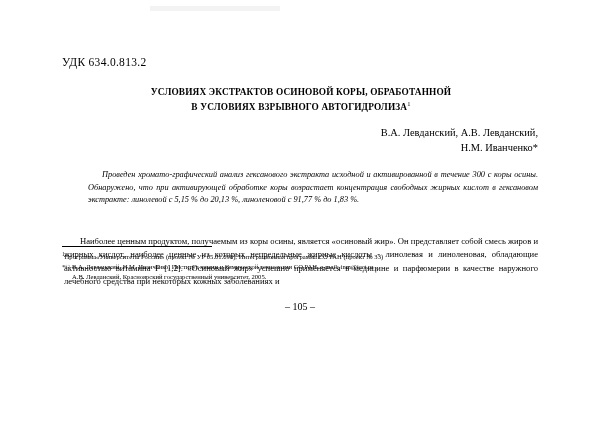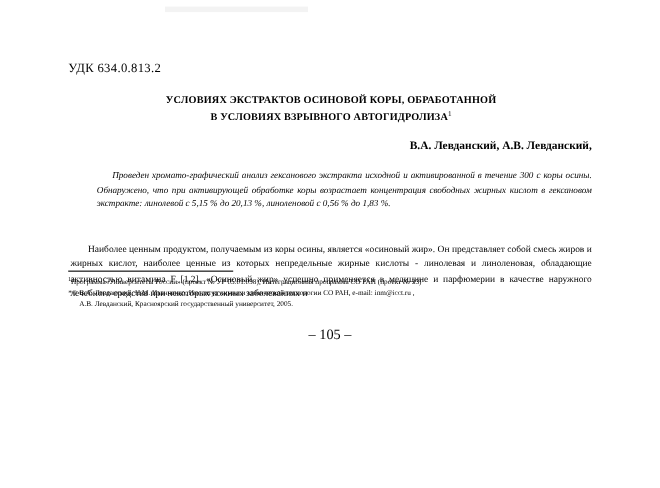--- a/index.html
+++ b/index.html
@@ -34,21 +34,21 @@
     letter-spacing: 0.15px;
     margin: 0 6px 10px 6px;
   }
   .title sup {
     font-size: 6.5px;
     vertical-align: super;
     font-weight: normal;
   }
   .authors {
     text-align: right;
-    font-weight: bold;
+    font-weight: normal;
     font-size: 10.4px;
     line-height: 1.45;
     margin: 0 2px 14px 0;
   }
   .abstract {
     font-style: italic;
     font-size: 8.3px;
     line-height: 1.52;
     text-align: justify;
     margin: 0 2px 9px 26px;
@@ -88,21 +88,21 @@
   .footnote .indent {
     display: block;
     text-indent: 10px;
   }
   .pagenum {
     position: absolute;
     bottom: 16px;
     left: 0;
     right: 0;
     text-align: center;
-    font-size: 13px;
+    font-size: 10px;
     margin-top: 32px;
   }
   .top-artifact {
     position: absolute;
     top: 6px;
     left: 150px;
     width: 130px;
     height: 5px;
     background: #f3f3f3;
   }
@@ -116,23 +116,24 @@
 
   <div class="udk">УДК 634.0.813.2</div>
 
   <div class="title">
     <span>УСЛОВИЯХ ЭКСТРАКТОВ ОСИНОВОЙ КОРЫ, ОБРАБОТАННОЙ</span><br>
     <span>В УСЛОВИЯХ ВЗРЫВНОГО АВТОГИДРОЛИЗА</span><sup>1</sup>
   </div>
 
   <div class="authors">
     <div>В.А. Левданский, А.В. Левданский,</div>
+    <div>Н.М. Иванченко*</div>
   </div>
 
-  <div class="abstract">Проведен хромато-графический анализ гексанового экстракта исходной и активированной в течение 300 с коры осины. Обнаружено, что при активирующей обработке коры возрастает концентрация свободных жирных кислот в гексановом экстракте: линолевой с 5,15 % до 20,13 %, линоленовой с 0,56 % до 1,83 %.</div>
+  <div class="abstract">Проведен хромато-графический анализ гексанового экстракта исходной и активированной в течение 300 с коры осины. Обнаружено, что при активирующей обработке коры возрастает концентрация свободных жирных кислот в гексановом экстракте: линолевой с 5,15 % до 20,13 %, линоленовой с 91,77 % до 1,83 %.</div>
 
   <div class="body-par spacer-top">Наиболее ценным продуктом, получаемым из коры осины, является «осиновый жир». Он представляет собой смесь жиров и жирных кислот, наиболее ценные из которых непредельные жирные кислоты - линолевая и линоленовая, обладающие активностью витамина F [1,2]. «Осиновый жир» успешно применяется в медицине и парфюмерии в качестве наружного лечебного средства при некоторых кожных заболеваниях и</div>
 
   <div class="footnote-wrap">
     <div class="footnote-rule"></div>
     <div class="footnote">
       <sup>1</sup><span>Программа«Университеты России» (проект № УР 05.01.098), Интеграционная программа СО РАН (проект № 33)</span><br>
       <span>*© В.А. Левданский, Н.М. Иванченко, Институт химии и химической технологии СО РАН, e-mail: inm@icct.ru ,</span>
       <span class="indent">А.В. Левданский, Красноярский государственный университет, 2005.</span>
     </div>

